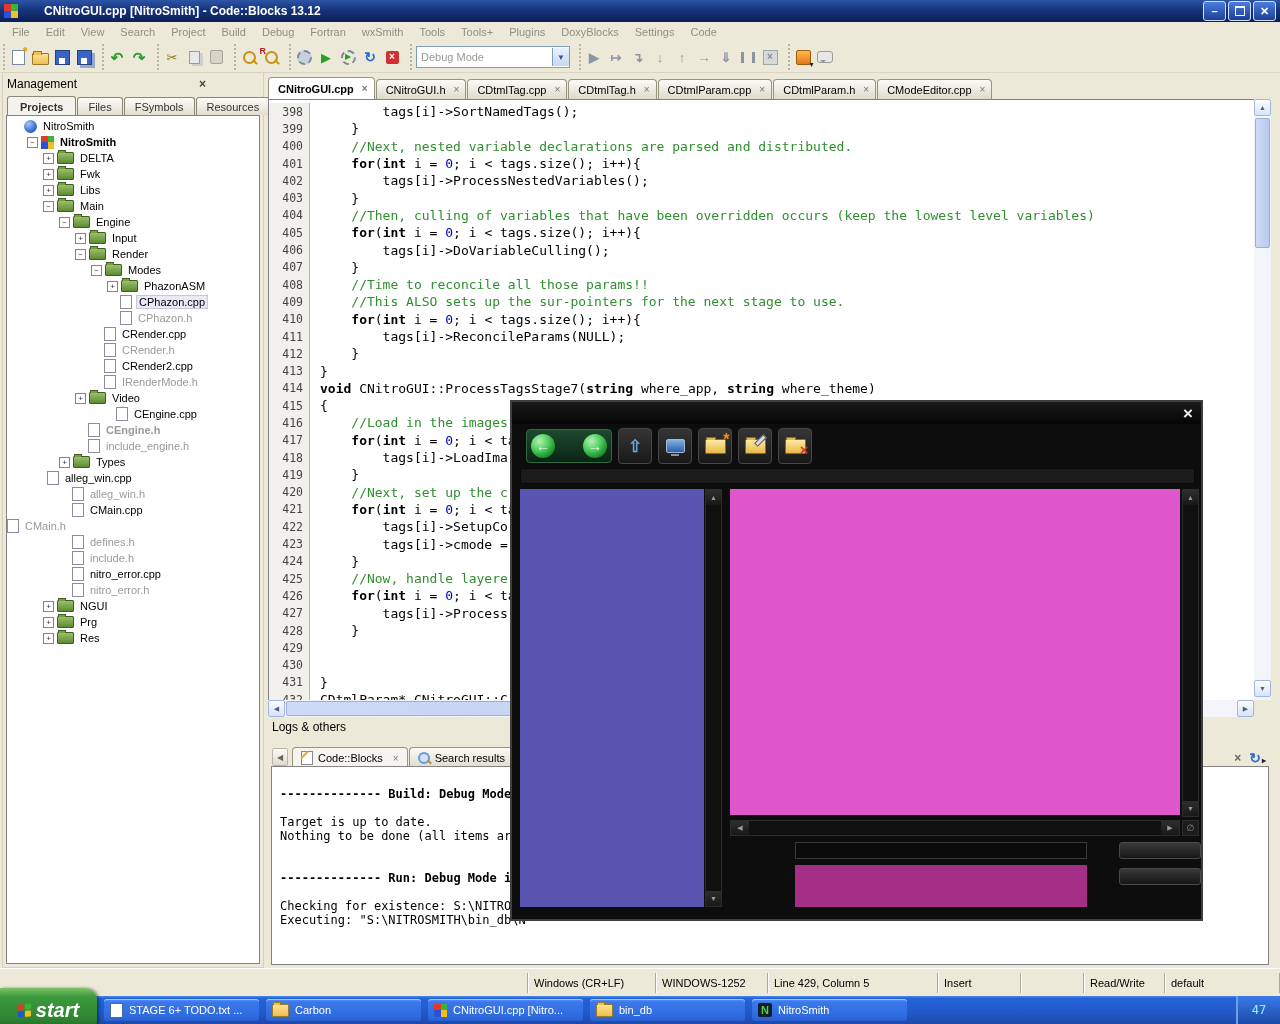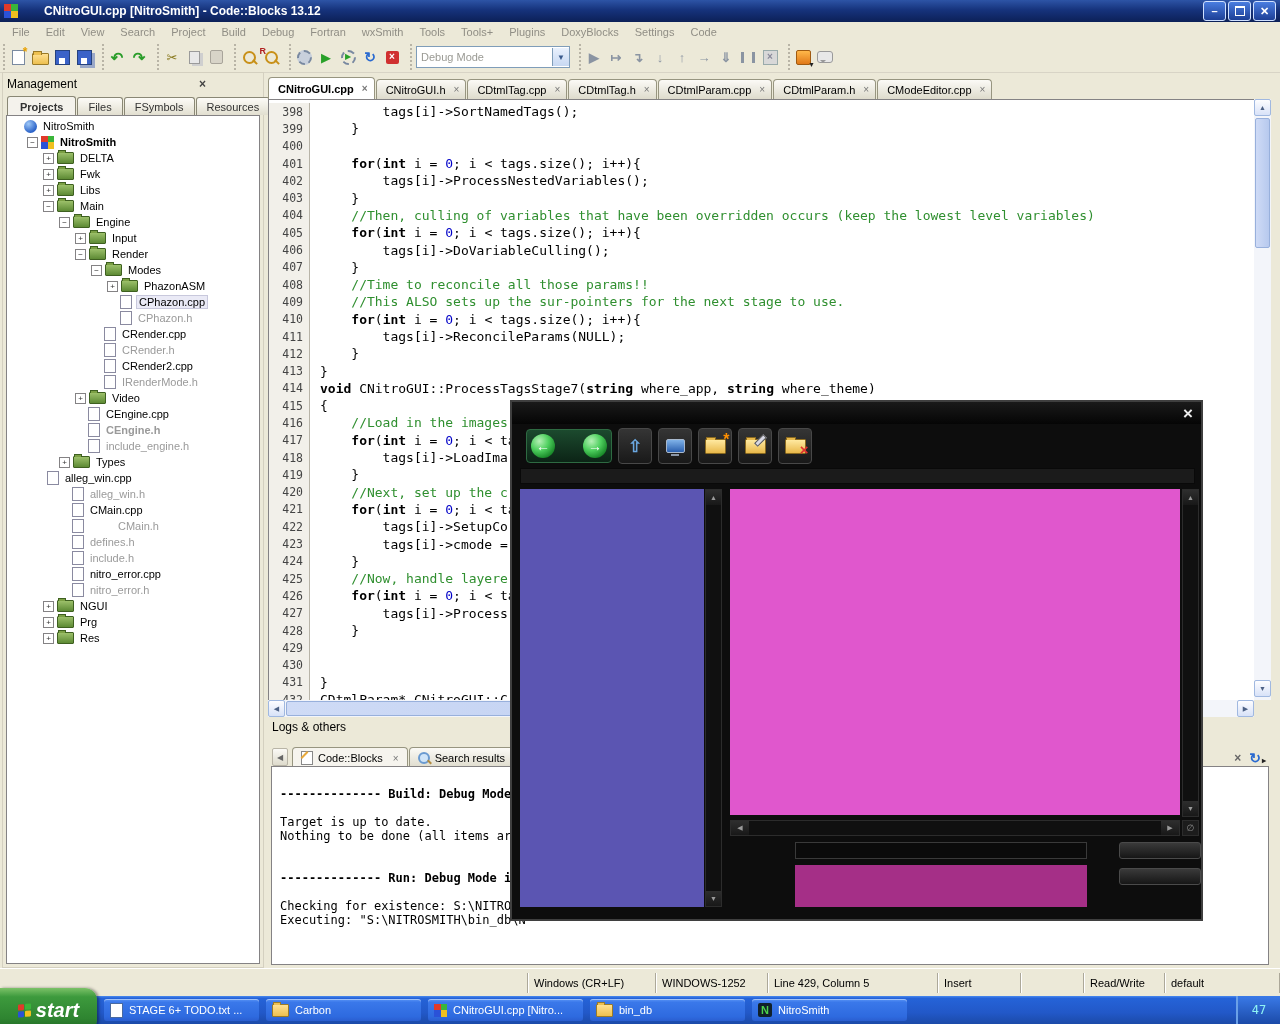--- a/index.html
+++ b/index.html
@@ -428,21 +428,21 @@
         </div>
         <div class="trow gray" style="padding-left: 97px;">
           <span class="tic-file"></span>
           <span class="lbl">IRenderMode.h</span>
         </div>
         <div class="trow" style="padding-left: 68px;">
           <span class="texp">+</span>
           <span class="tic-dir"></span>
           <span class="lbl">Video</span>
         </div>
-        <div class="trow" style="padding-left: 81px;">
+        <div class="trow" style="padding-left: 81px; margin-left: 28px;">
           <span class="tic-file"></span>
           <span class="lbl">CEngine.cpp</span>
         </div>
         <div class="trow gray" style="padding-left: 81px; font-weight: bold;">
           <span class="tic-file"></span>
           <span class="lbl">CEngine.h</span>
         </div>
         <div class="trow gray" style="padding-left: 81px;">
           <span class="tic-file"></span>
           <span class="lbl">include_engine.h</span>
@@ -457,21 +457,21 @@
           <span class="lbl">alleg_win.cpp</span>
         </div>
         <div class="trow gray" style="padding-left: 65px;">
           <span class="tic-file"></span>
           <span class="lbl">alleg_win.h</span>
         </div>
         <div class="trow" style="padding-left: 65px;">
           <span class="tic-file"></span>
           <span class="lbl">CMain.cpp</span>
         </div>
-        <div class="trow gray" style="padding-left: 65px; gap: 28px;">
+        <div class="trow gray" style="">
           <span class="tic-file"></span>
           <span class="lbl">CMain.h</span>
         </div>
         <div class="trow gray" style="padding-left: 65px;">
           <span class="tic-file"></span>
           <span class="lbl">defines.h</span>
         </div>
         <div class="trow gray" style="padding-left: 65px;">
           <span class="tic-file"></span>
           <span class="lbl">include.h</span>
@@ -530,21 +530,21 @@
       <span class="etab">
         <span>CModeEditor.cpp</span>
         <span class="x">×</span>
       </span>
     </div>
 
   <div id="editor">
     <div id="code">
         <div class="crow"><span class="lno">398</span><span class="fold"></span><span class="s-p">        tags[i]-&gt;SortNamedTags();</span></div>
         <div class="crow"><span class="lno">399</span><span class="fold"></span><span class="s-p">    }</span></div>
-        <div class="crow"><span class="lno">400</span><span class="fold"></span></div>
+        <div class="crow"><span class="lno">400</span><span class="fold"></span><span class="s-c">    //Next, nested variable declarations are parsed and distributed.</span></div>
         <div class="crow"><span class="lno">401</span><span class="fold"></span><span class="s-p">    </span><span class="s-k">for</span><span class="s-p">(</span><span class="s-k">int</span><span class="s-p"> i = </span><span class="s-n">0</span><span class="s-p">; i &lt; tags.size(); i++){</span></div>
         <div class="crow"><span class="lno">402</span><span class="fold"></span><span class="s-p">        tags[i]-&gt;ProcessNestedVariables();</span></div>
         <div class="crow"><span class="lno">403</span><span class="fold"></span><span class="s-p">    }</span></div>
         <div class="crow"><span class="lno">404</span><span class="fold"></span><span class="s-c">    //Then, culling of variables that have been overridden occurs (keep the lowest level variables)</span></div>
         <div class="crow"><span class="lno">405</span><span class="fold"></span><span class="s-p">    </span><span class="s-k">for</span><span class="s-p">(</span><span class="s-k">int</span><span class="s-p"> i = </span><span class="s-n">0</span><span class="s-p">; i &lt; tags.size(); i++){</span></div>
         <div class="crow"><span class="lno">406</span><span class="fold"></span><span class="s-p">        tags[i]-&gt;DoVariableCulling();</span></div>
         <div class="crow"><span class="lno">407</span><span class="fold"></span><span class="s-p">    }</span></div>
         <div class="crow"><span class="lno">408</span><span class="fold"></span><span class="s-c">    //Time to reconcile all those params!!</span></div>
         <div class="crow"><span class="lno">409</span><span class="fold"></span><span class="s-c">    //This ALSO sets up the sur-pointers for the next stage to use.</span></div>
         <div class="crow"><span class="lno">410</span><span class="fold"></span><span class="s-p">    </span><span class="s-k">for</span><span class="s-p">(</span><span class="s-k">int</span><span class="s-p"> i = </span><span class="s-n">0</span><span class="s-p">; i &lt; tags.size(); i++){</span></div>

